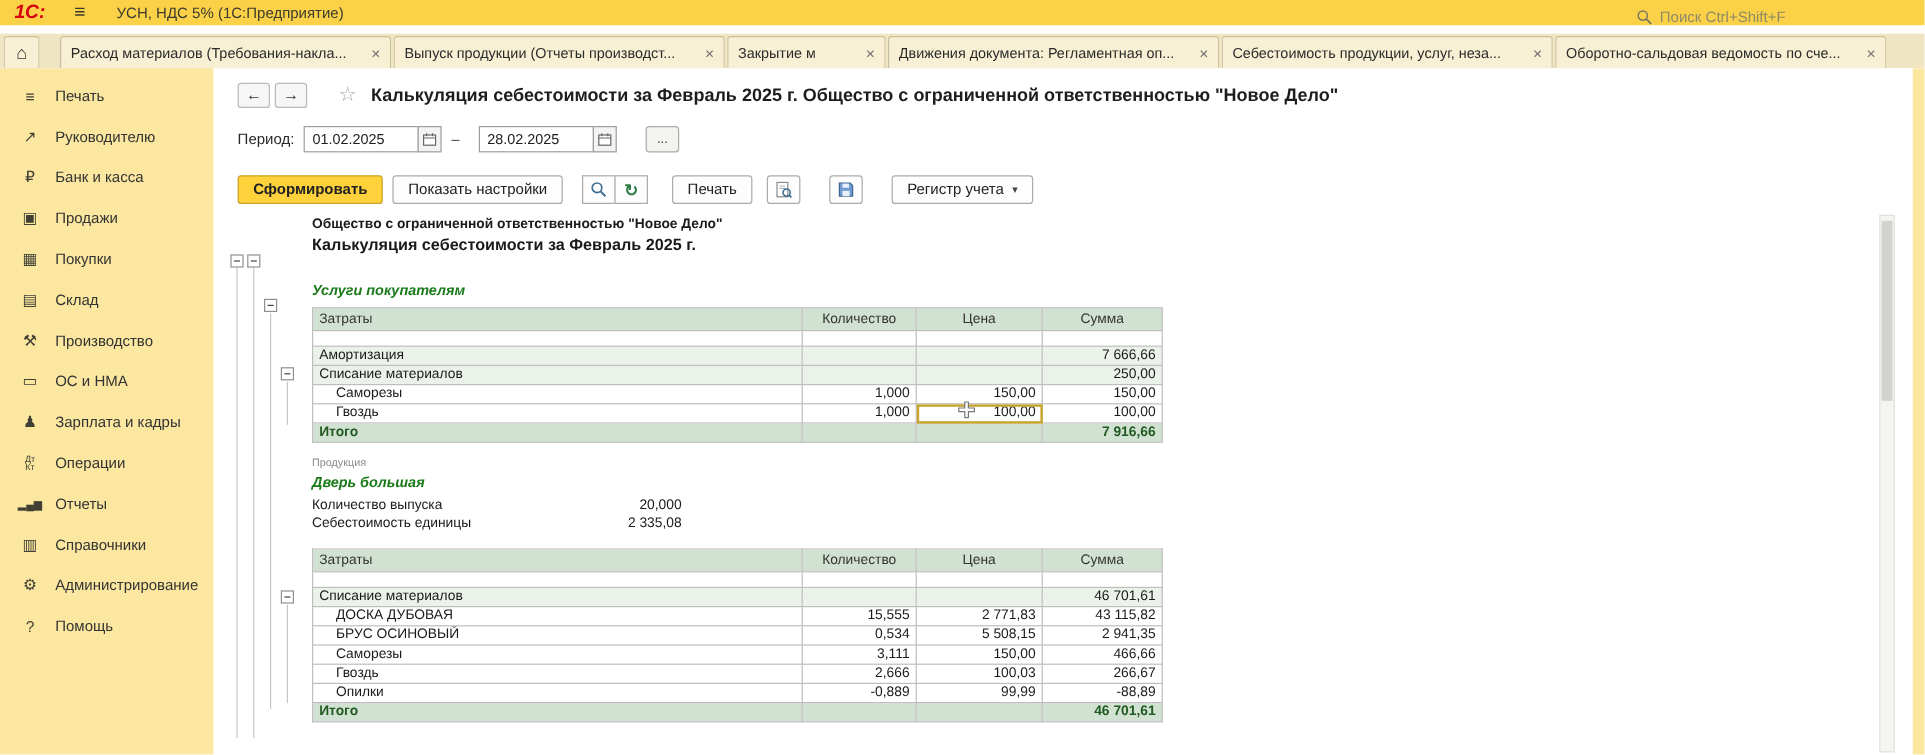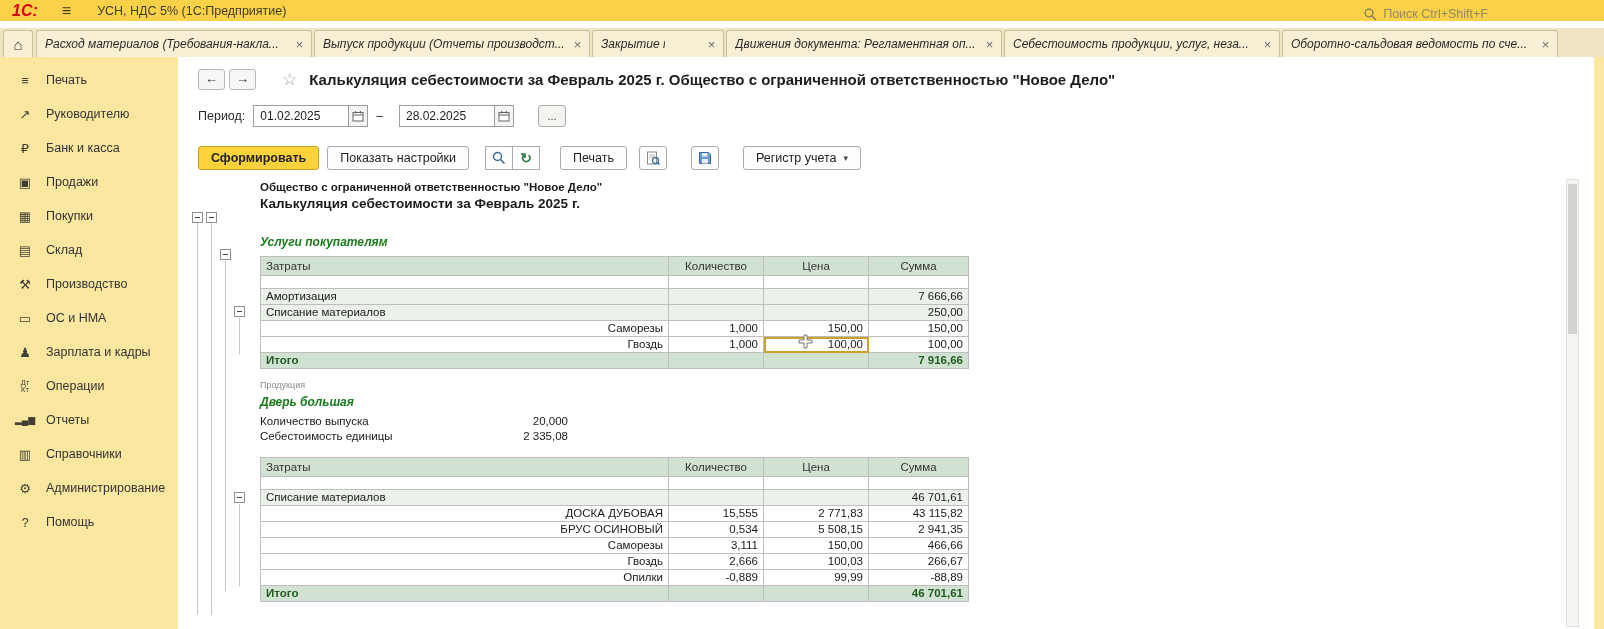--- a/index.html
+++ b/index.html
@@ -11,21 +11,21 @@
   .topbar{position:absolute;left:0;top:0;width:1604px;height:21px;background:#FBD148;display:flex;align-items:center;}
   .logo{color:#D6000F;font-weight:bold;font-size:16px;margin-left:12px;font-style:italic;}
   .burger{font-size:16px;color:#3a3a2a;margin-left:24px;cursor:pointer;}
   .win-title{font-size:12.5px;color:#3c3c2e;margin-left:26px;}
   .topbar-search{position:absolute;right:116px;top:0;height:28px;display:flex;align-items:center;gap:6px;cursor:pointer;}
   .topbar-search span{color:#8f8a66;font-size:12.5px;}
 
   
   .tabbar{position:absolute;left:0;top:28px;width:1604px;height:29px;background:#EFE5C3;display:flex;align-items:flex-end;}
   .home-btn{width:30px;height:27px;margin-left:3px;background:#F8F0D4;border:1px solid #C9C09E;border-bottom:none;border-radius:3px 3px 0 0;display:flex;align-items:center;justify-content:center;font-size:15px;color:#333;box-sizing:border-box;cursor:pointer;}
-  .tabs{display:flex;align-items:flex-end;margin-left:3px;height:27px;font-style:italic;}
+  .tabs{display:flex;align-items:flex-end;margin-left:17px;height:27px;}
   .tab{width:276px;height:27px;box-sizing:border-box;background:#F8F0D4;border:1px solid #C9C09E;border-bottom:none;border-radius:3px 3px 0 0;margin-right:2px;display:flex;align-items:center;padding:0 8px;cursor:pointer;}
   .tabs .tab:nth-of-type(3){width:132px;gap:36px;}
   .tab-label{flex:1;font-size:12px;color:#2a2a2a;white-space:nowrap;overflow:hidden;}
   .tab-close{color:#6d6d6d;font-size:13px;margin-left:6px;cursor:pointer;}
 
   
   .sidebar{position:absolute;left:0;top:57px;width:178px;height:572px;background:#FBE7A0;padding-top:6px;box-sizing:border-box;}
   .side-item{display:flex;align-items:center;height:34px;padding-left:14px;gap:10px;cursor:pointer;}
   .side-icon{width:22px;text-align:center;font-size:13px;color:#3F3F33;flex:none;}
   .side-icon.ic-ops{font-size:7.5px;line-height:7.5px;white-space:normal;word-spacing:8px;}
@@ -74,21 +74,21 @@
   .rtable{position:absolute;left:82px;border-collapse:collapse;table-layout:fixed;font-size:11.5px;}
   .t1{top:77px;} .t2{top:278px;}
   .rtable th,.rtable td{border:1px solid #BEBEBE;padding:0 5px;height:15px;line-height:15px;white-space:nowrap;overflow:hidden;}
   .rtable th{background:#D2E2D2;font-weight:normal;color:#333;height:18px;text-align:center;}
   .rtable th.th-l{text-align:left;}
   .rtable td{background:#fff;}
   .c-num{text-align:right;}
   .r-group td{background:#EAF2EA;}
   .r-total td{background:#D2E2D2;font-weight:bold;color:#215A21;}
   .r-empty td{height:12px;}
-  .r-detail td:first-child{padding-left:19px;text-align:right;}
+  .r-detail td:first-child{padding-left:19px;}
   .cell-selected{outline:2px solid #C8A42C;outline-offset:-2px;}
 
   
   .tline{position:absolute;width:1px;background:#C6C6C6;}
   .l-a{left:19px;top:44px;height:392px;} .l-b{left:33px;top:44px;height:392px;}
   .l-c{left:47px;top:82px;height:330px;} .l-d{left:61px;top:139px;height:36px;} .l-e{left:61px;top:325px;height:82px;}
   .tbox{position:absolute;width:11px;height:11px;box-sizing:border-box;border:1px solid #8F8F8F;background:#fff;cursor:pointer;}
   .tbox i{position:absolute;left:2px;top:4px;width:5px;height:1px;background:#444;}
   .b1{left:14px;top:33px;} .b2{left:28px;top:33px;} .b3{left:42px;top:70px;} .b4{left:56px;top:127px;} .b5{left:56px;top:313px;}
 

